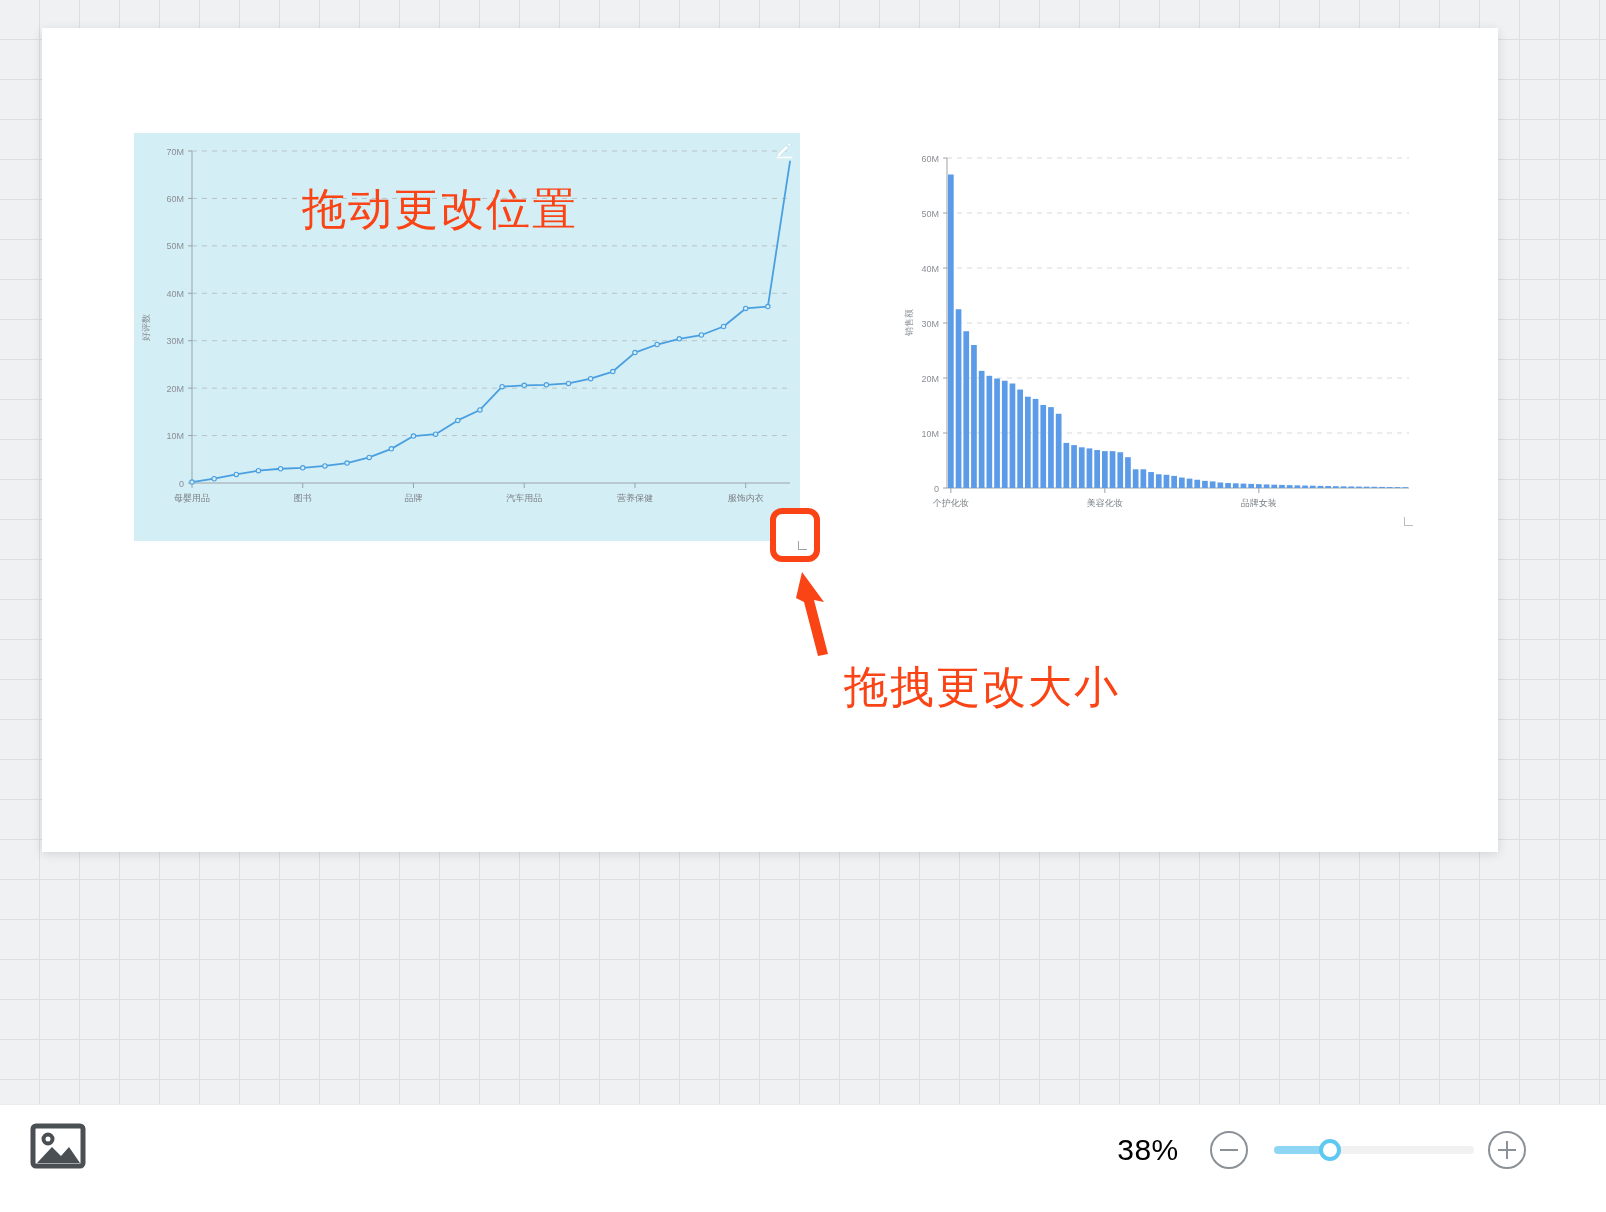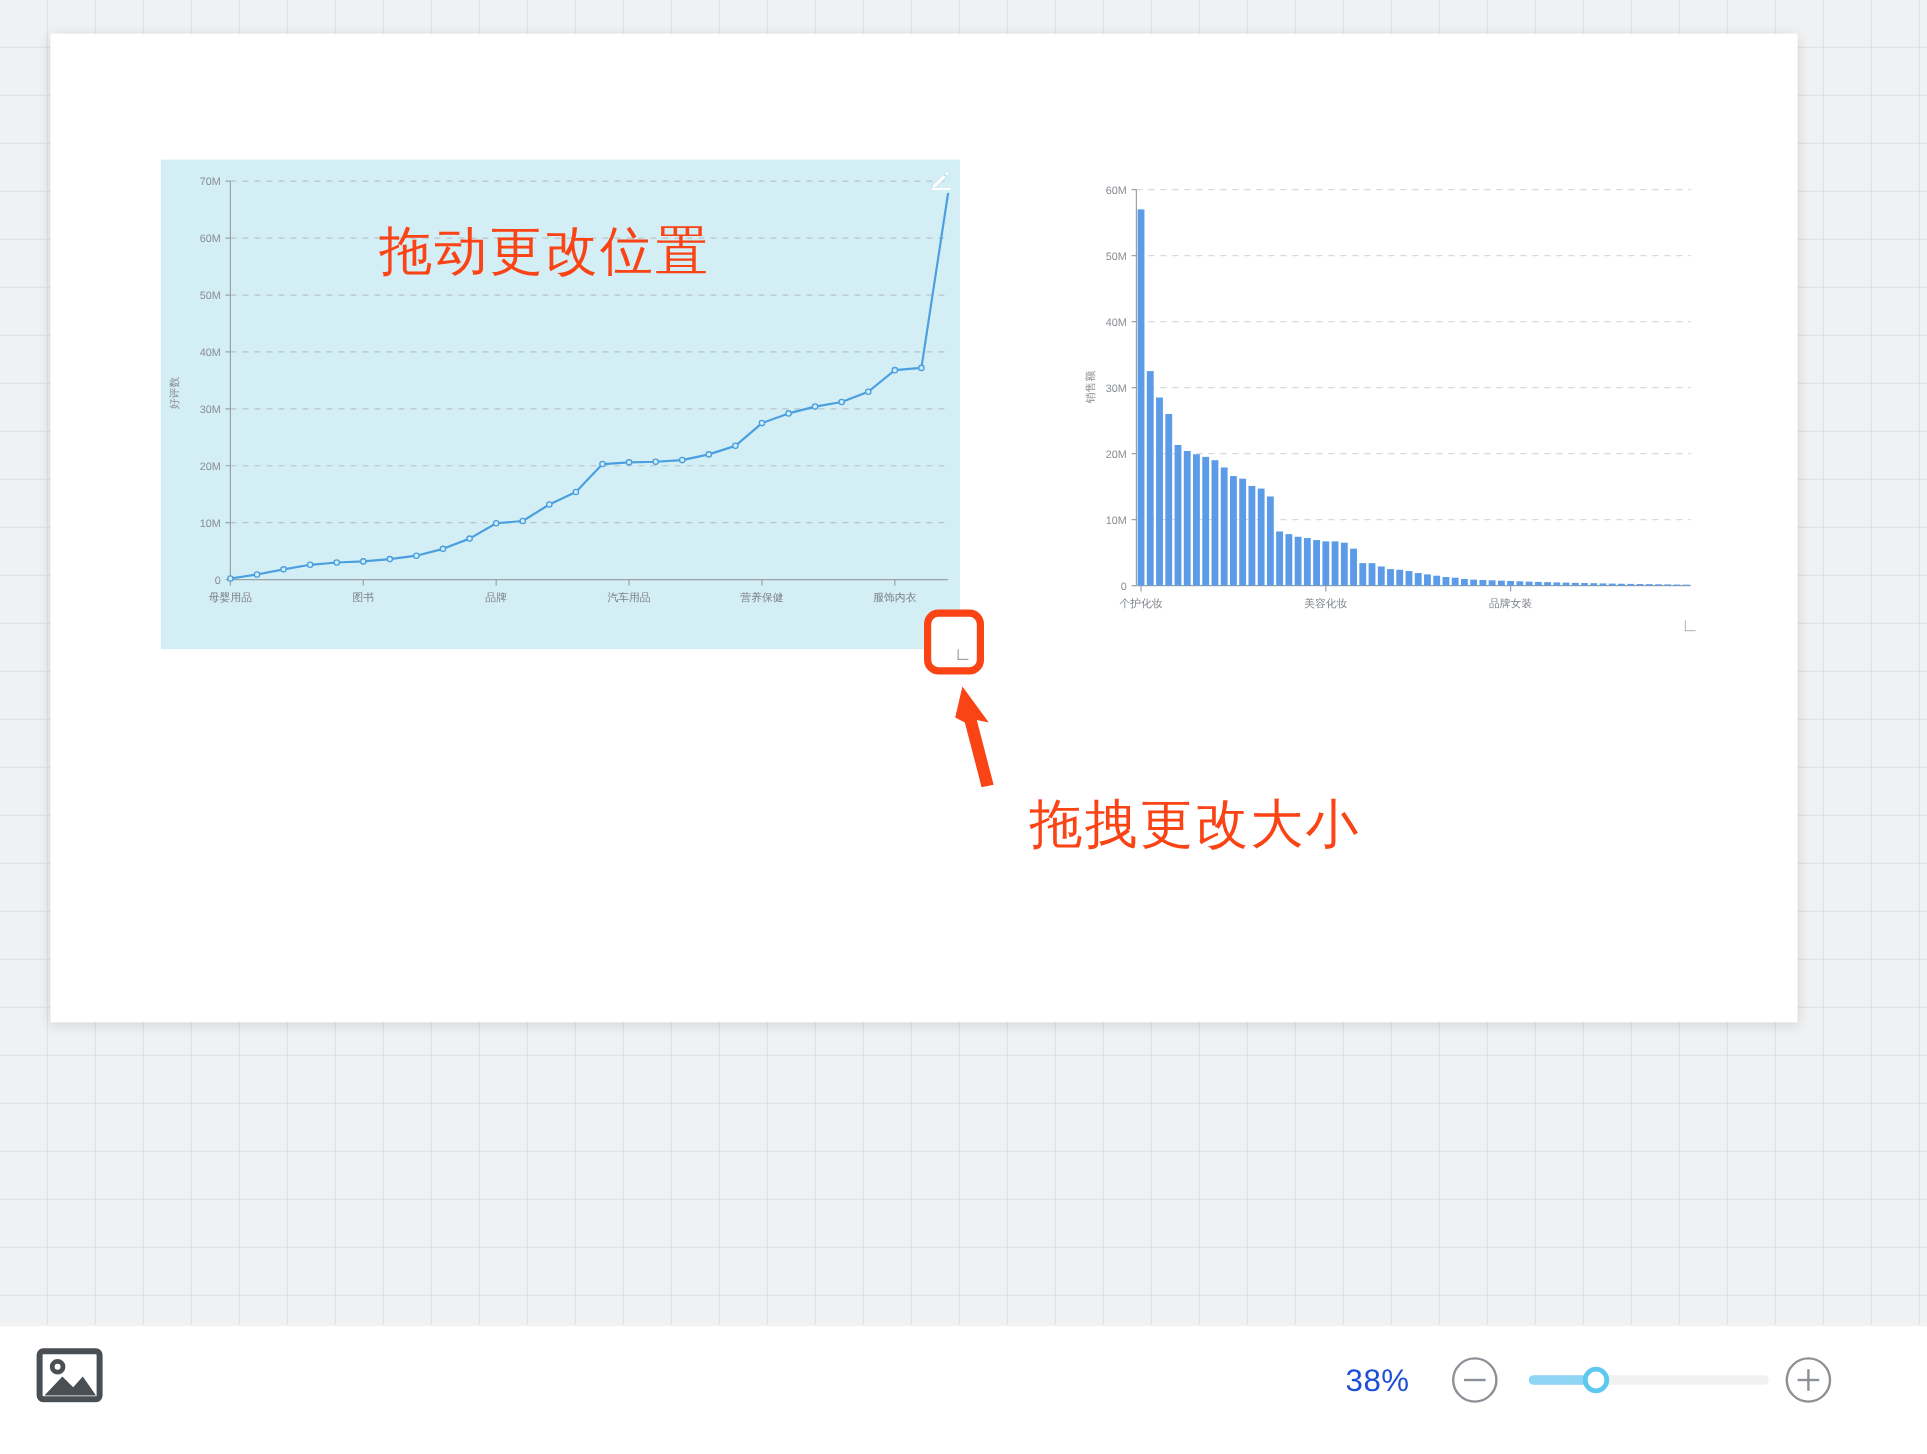--- a/index.html
+++ b/index.html
@@ -71,21 +71,20 @@
   .widget-right .yaxis-title { left: -11px; top: 168px; width: 46px; text-align: center; }
 
   
   .annot-text {
     position: absolute;
     color: #fa4416;
     font-size: 44px;
     font-weight: 400;
     white-space: nowrap;
     letter-spacing: 2px;
-    margin-left: 14px;
   }
   .annot-move { left: 260px; top: 152px; }
   .annot-resize { left: 802px; top: 630px; text-align: center; }
 
   .highlight-box {
     position: absolute;
     left: 728px; top: 480px;
     width: 50px; height: 54px;
     border: 6px solid #fa4416;
     border-radius: 12px;
@@ -122,21 +121,21 @@
     position: absolute; left: 30px; top: 1123px;
     width: 56px; height: 46px;
     cursor: pointer;
   }
   .zoom-cluster {
     position: absolute;
     left: 1100px; top: 1131px;
     display: flex; align-items: center; gap: 0px;
   }
   .zoom-pct {
-    font-size: 26px; color: #1d4ed8;
+    font-size: 30px; color: #000000;
     width: 96px; text-align: center;
     letter-spacing: 0.5px;
   }
   .circle-btn {
     width: 38px; height: 38px; border-radius: 50%;
     border: 2px solid #8b9196; background: transparent;
     display: flex; align-items: center; justify-content: center;
     cursor: pointer; margin-left: 14px;
   }
   .circle-btn .bar-h { width: 18px; height: 2px; background: #8b9196; position: absolute; }

